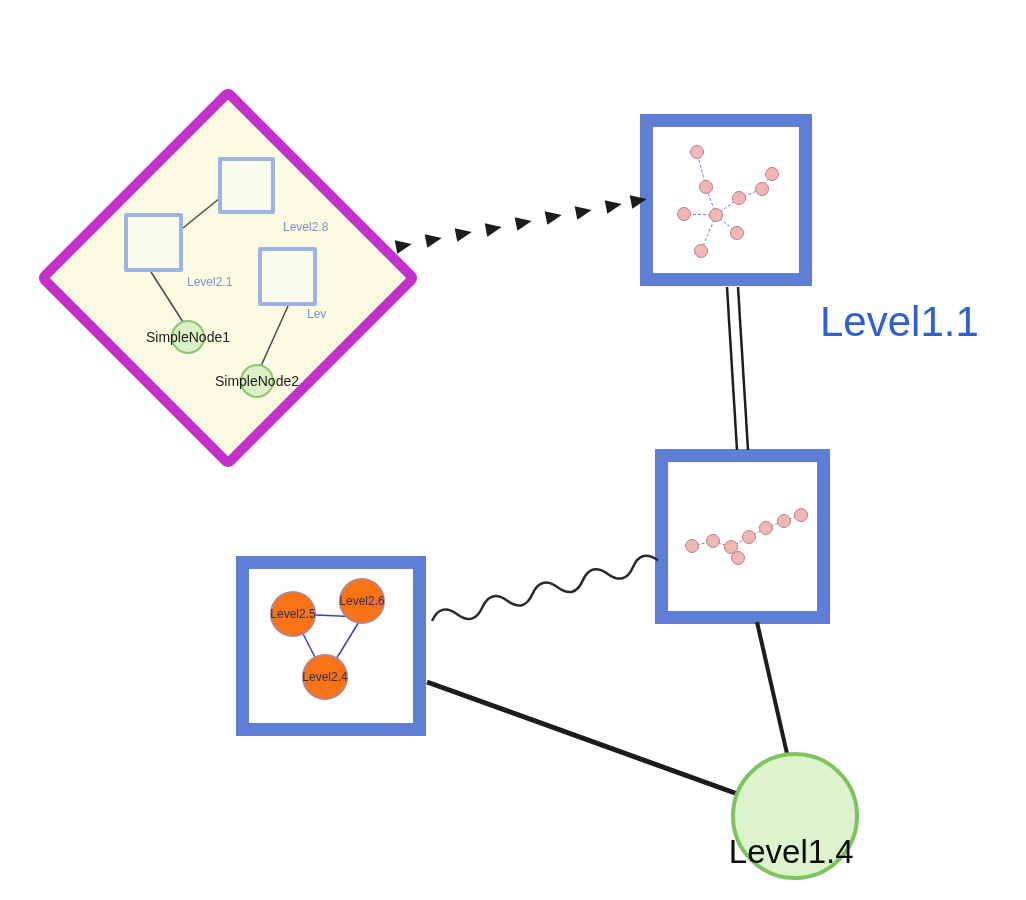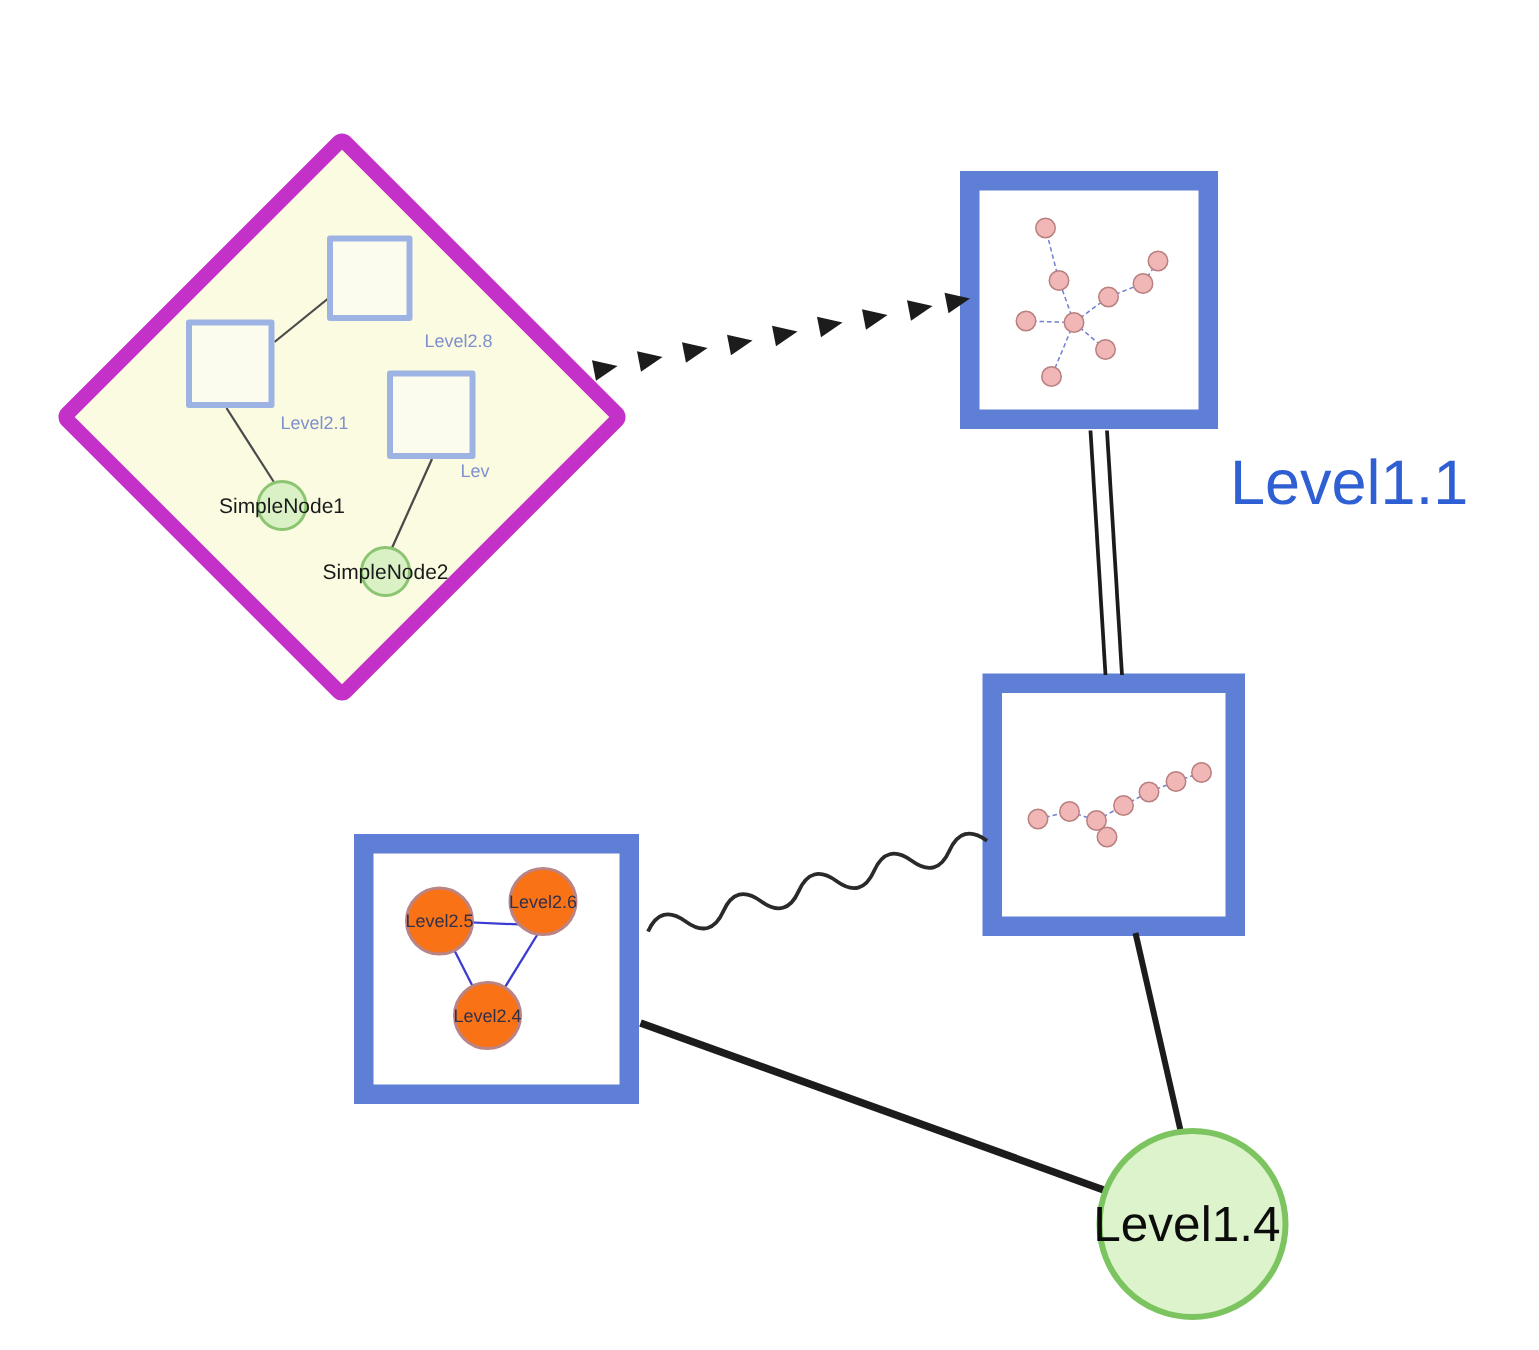--- a/index.html
+++ b/index.html
@@ -33,21 +33,21 @@
   .pink-node { position: absolute; width: 46px; height: 46px; border-radius: 50%;
     background: #f97316; border: 2px solid #bb8383; }
 
   
   .big-circle { position: absolute; left: 731px; top: 752px; width: 128px; height: 128px;
     border-radius: 50%; background: #ddf3cc; border: 4px solid #7cc460; }
 
   .node-label { position: absolute; left: 50%; top: 50%; transform: translate(-50%,-50%);
     white-space: nowrap; font-size: 14px; color: #1a1a1a; text-align: center; }
   .pink-node .node-label { font-size: 12px; color: #33304a; }
-  .big-circle .node-label { font-size: 33px; color: #0c0c0c; transform: translate(-53%,-50%); }
+  .big-circle .node-label { font-size: 33px; color: #0c0c0c; transform: translate(-53%,-50%); margin-top: 36px; }
 
   .main-label { position: absolute; font-size: 42px; line-height: 1; color: #2e5fd3; white-space: nowrap; }
   .inner-label { position: absolute; font-size: 12px; line-height: 1; color: #8090cc; white-space: nowrap; }
 </style>
 </head>
 <body>
 
 <div class="canvas">
 
   <div class="diamond"></div>

